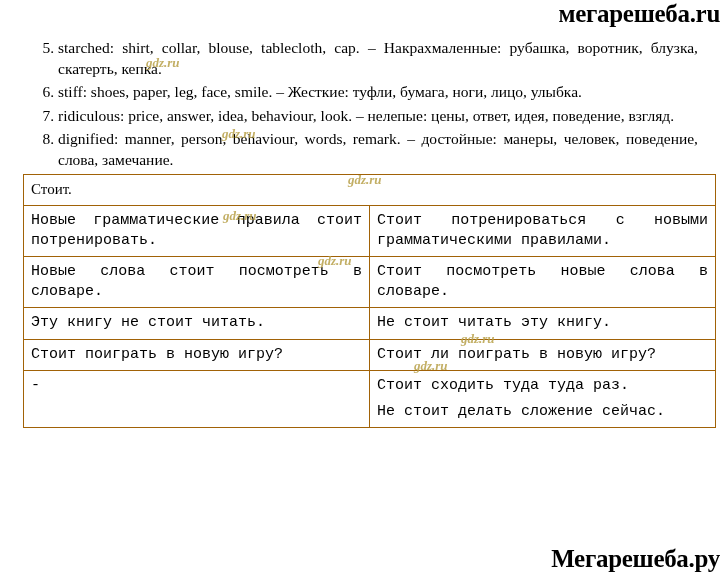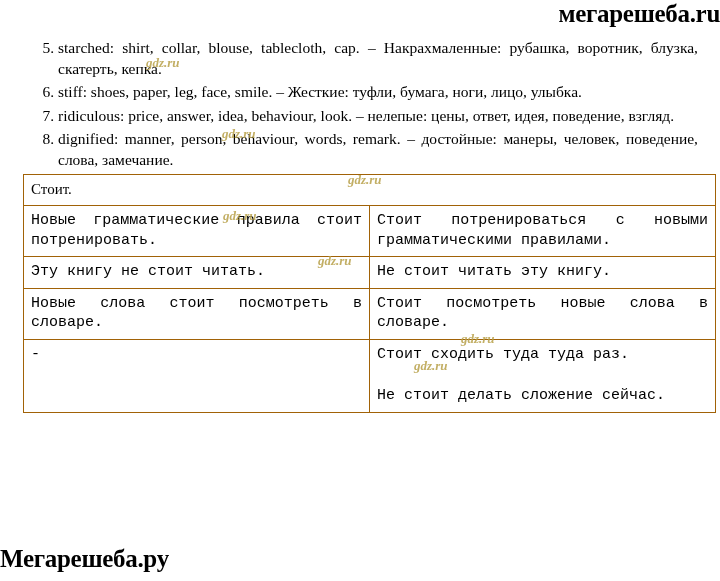--- a/index.html
+++ b/index.html
@@ -26,21 +26,21 @@
     font-weight: bold;
     font-size: 25px;
     padding-top: 0;
     letter-spacing: -0.3px;
   }
   .site-footer {
     position: absolute;
     left: 0;
     right: 0;
     bottom: 8px;
-    text-align: left;
+    text-align: right;
     font-family: "Liberation Serif", serif;
     font-weight: bold;
     font-size: 25px;
     letter-spacing: -0.3px;
   }
   .content {
     padding: 10px 22px 0 22px;
   }
   ol.exercises {
     list-style: none;
@@ -93,21 +93,21 @@
     width: 677px;
   }
   table.grammar td.col {
     width: 50%;
     font-family: Liberation Mono, monospace;
   }
   .cellline {
     display: block;
   }
   .cellline + .cellline {
-    margin-top: 22px;
+    margin-top: 6px;
   }
   
   .wm {
     position: absolute;
     font-family: "Liberation Serif", serif;
     font-weight: bold;
     font-size: 13px;
     color: #b8a14a;
     opacity: 0.85;
     pointer-events: none;
@@ -154,26 +154,30 @@
     <table class="grammar">
       <tbody>
           <tr>
         <td class="full" colspan="2">Стоит.</td>
       </tr>
       <tr>
         <td class="col">Новые грамматические правила стоит потренировать.</td>
         <td class="col">Стоит потренироваться с новыми грамматическими правилами.</td>
       </tr>
       <tr>
+        <td class="col">Новые слова стоит посмотреть в словаре.</td>
+        <td class="col">Стоит посмотреть новые слова в словаре.</td>
+      </tr>
+      <tr>
         <td class="col">Эту книгу не стоит читать.</td>
         <td class="col">Не стоит читать эту книгу.</td>
       </tr>
       <tr>
-        <td class="col">Новые слова стоит посмотреть в словаре.</td>
-        <td class="col">Стоит посмотреть новые слова в словаре.</td>
+        <td class="col">Стоит поиграть в новую игру?</td>
+        <td class="col">Стоит ли поиграть в новую игру?</td>
       </tr>
       <tr>
         <td class="col">-</td>
         <td class="col">
           <span class="cellline">Стоит сходить туда туда раз.</span>
           <span class="cellline">Не стоит делать сложение сейчас.</span>
         </td>
       </tr>
     </tbody>
       </table>

